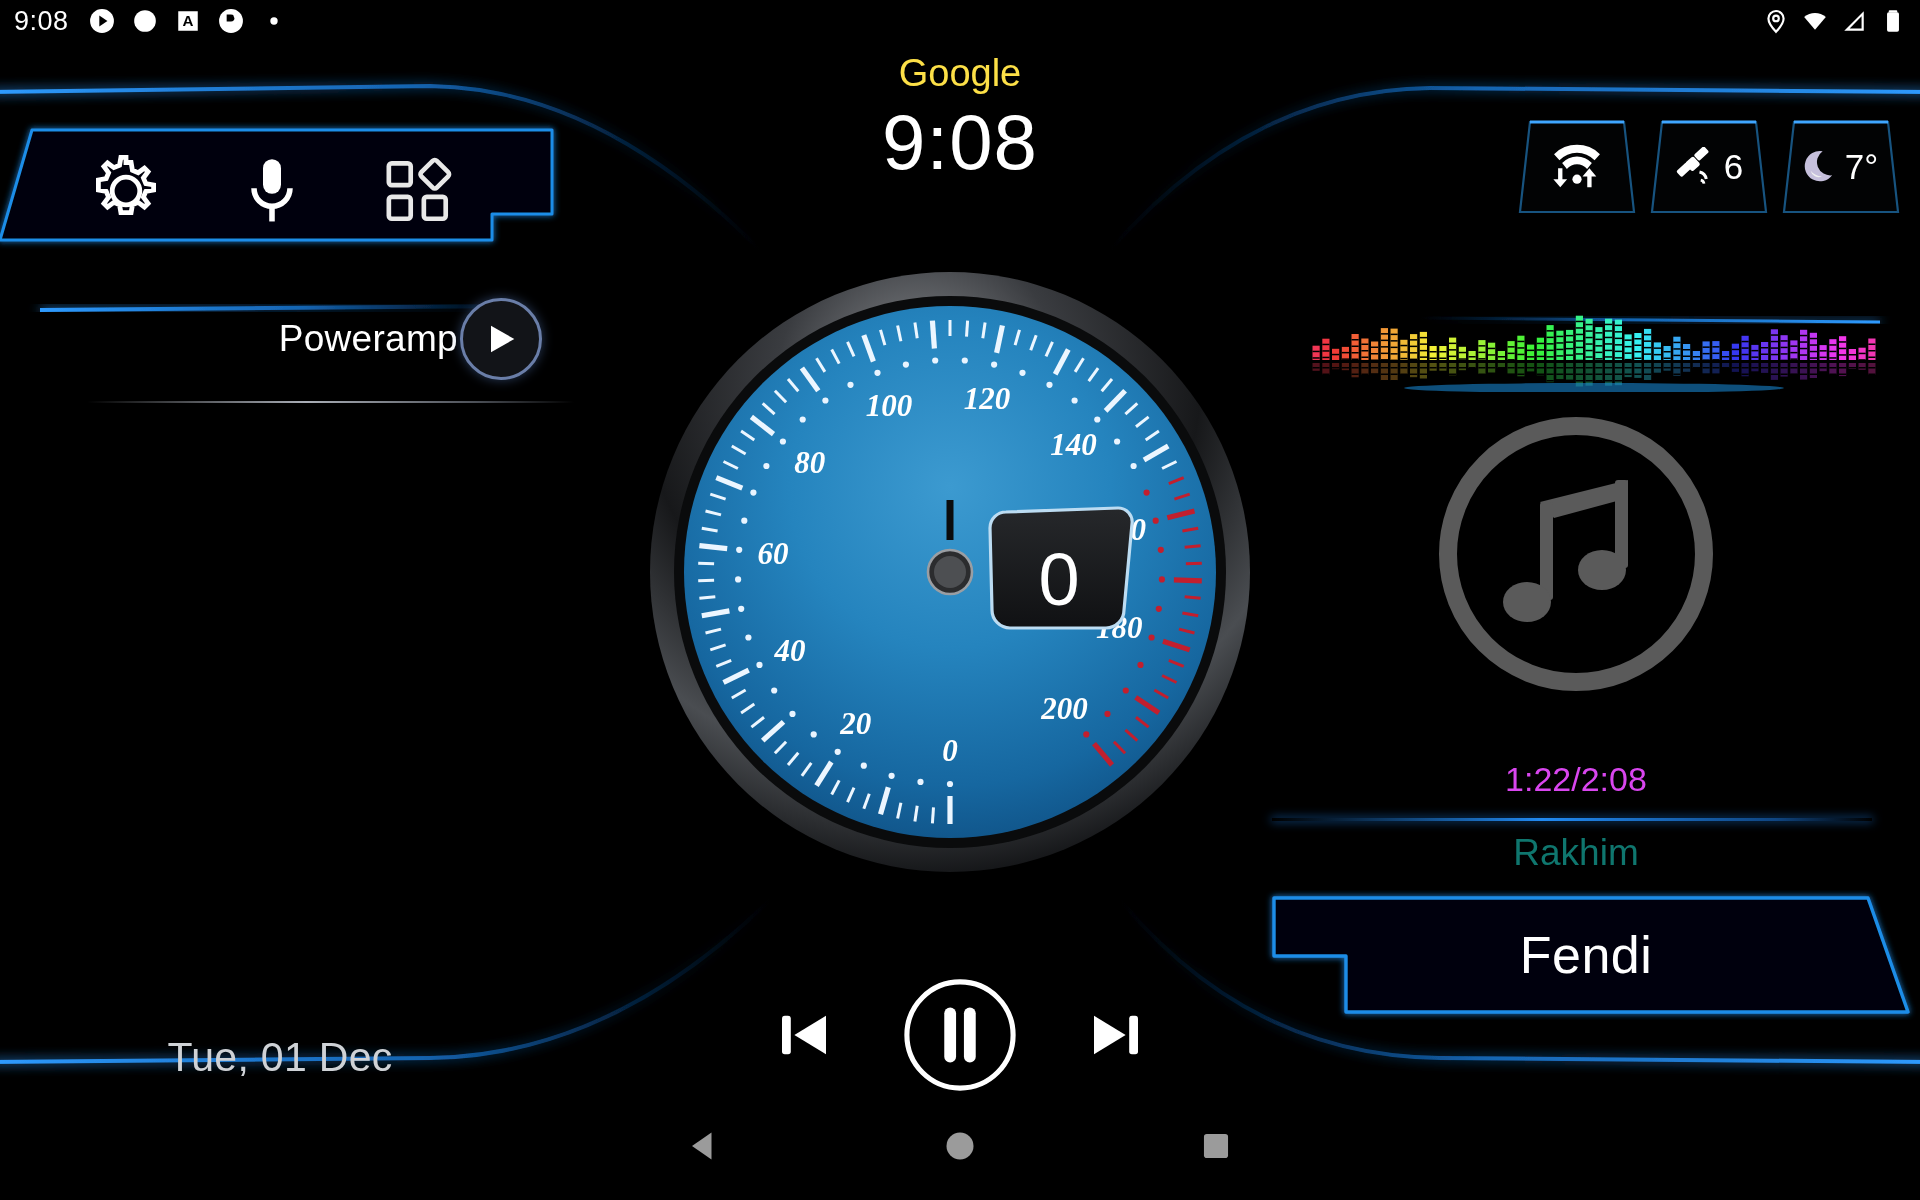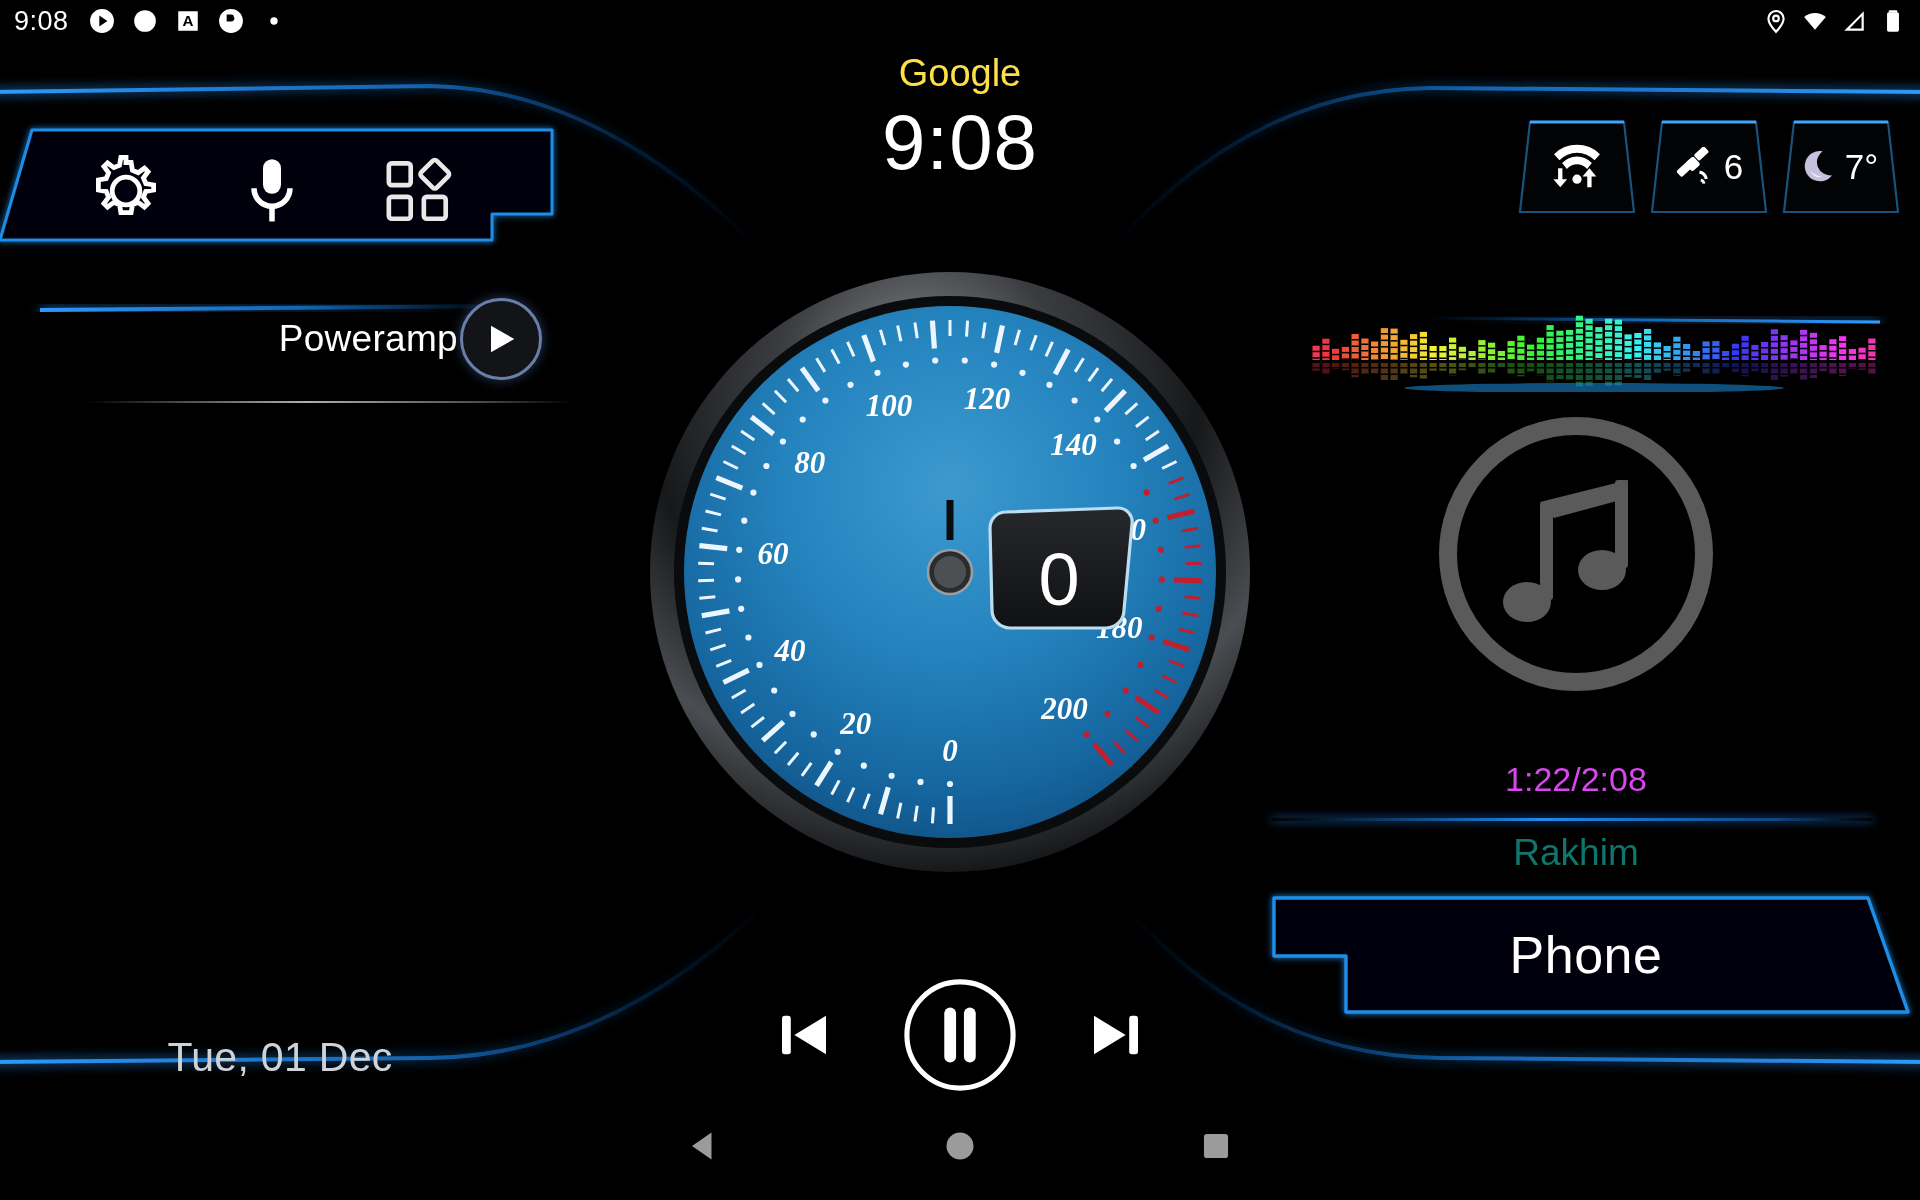--- a/index.html
+++ b/index.html
@@ -922,21 +922,21 @@
   </g>
 </svg>
 
 <div id="track-time">1:22/2:08</div>
 <div id="track-div"></div>
 <div id="track-artist">Rakhim</div>
 
 <svg id="title-panel" viewBox="0 0 660 130">
   <path d="M 18 8 L 612 8 L 652 122 L 90 122 L 90 66 L 18 66 Z" fill="#030507" stroke="#1f8de8" stroke-width="3.4" stroke-linejoin="round" filter="url(#pglow)"></path>
 </svg>
-<div id="track-title">Phone</div>
+<div id="track-title">Fendi</div>
 
 <div id="navbar">
   <div class="navbtn">
     <svg width="36" height="36" viewBox="0 0 24 24" fill="#9b9b9b">
       <path d="M17 3 L17 21 L4 12 Z"></path>
     </svg>
   </div>
   <div class="navbtn">
     <svg width="36" height="36" viewBox="0 0 24 24" fill="#9b9b9b">
       <circle cx="12" cy="12" r="9"></circle>

